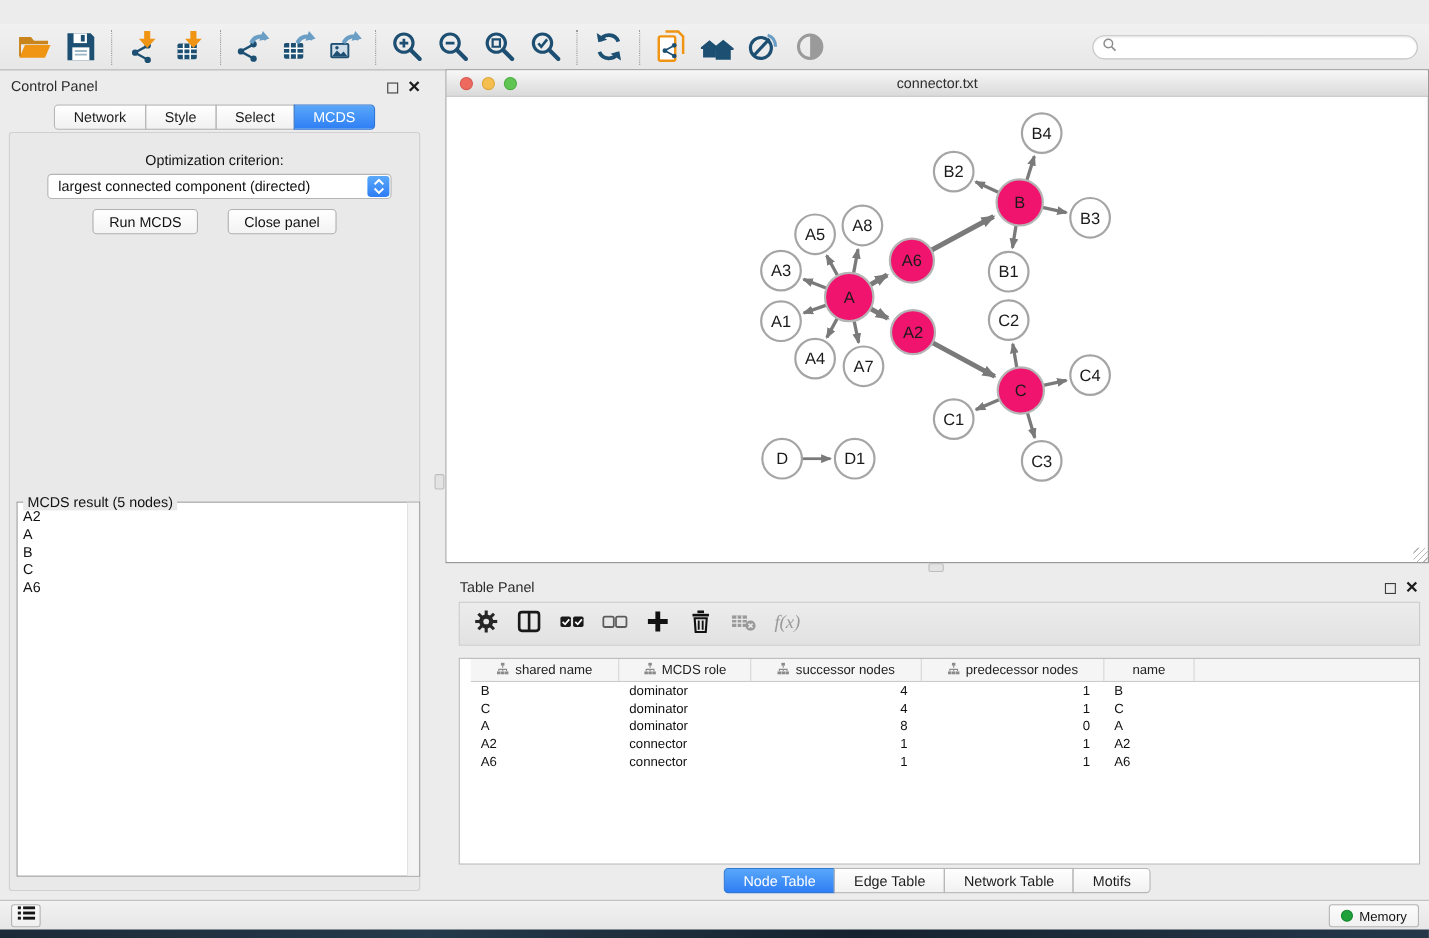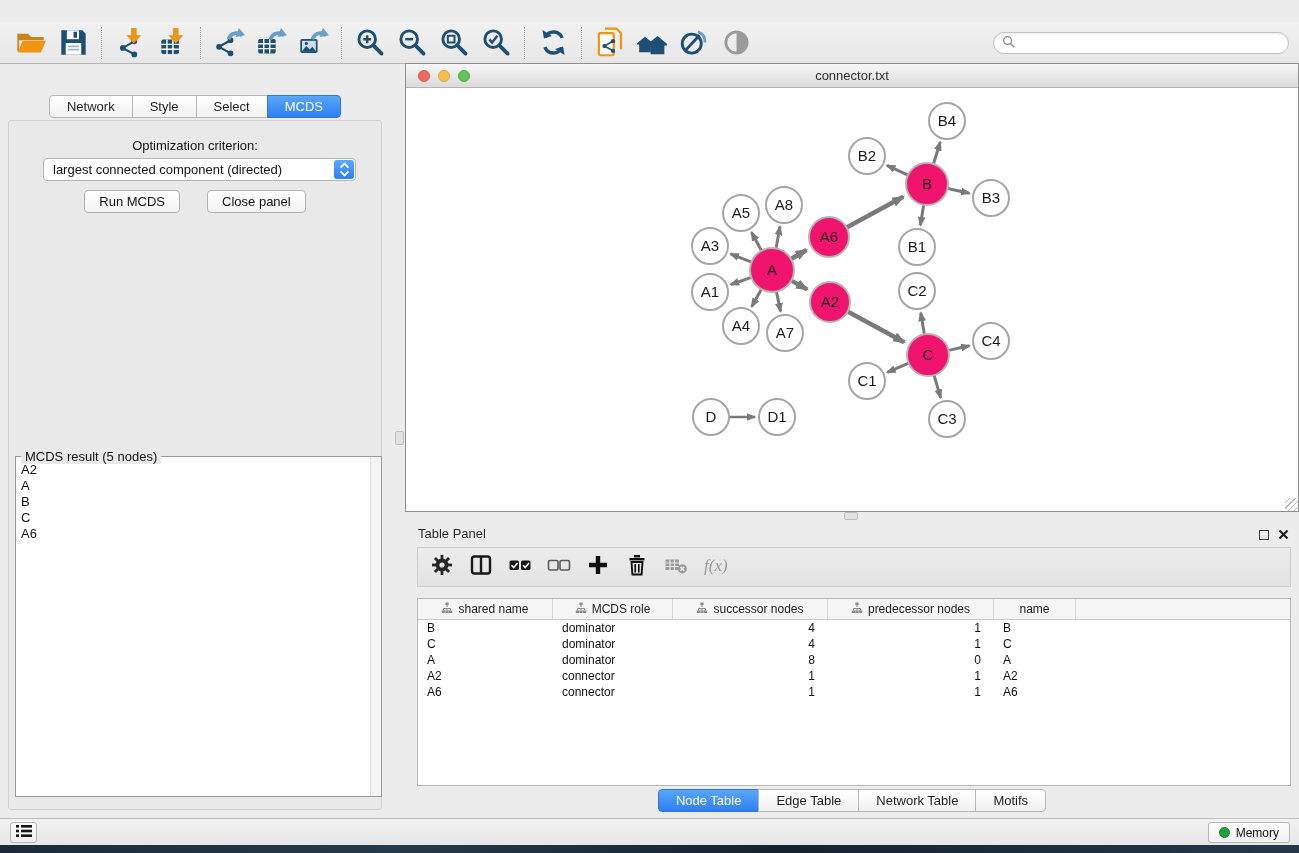--- a/index.html
+++ b/index.html
@@ -88,21 +88,21 @@
   
   .table-panel { position:absolute; left:405px; top:520px; width:894px; height:298px; }
   .tp-title { position:absolute; left:13px; top:6px; font-size:13px; color:#2b2b2b; }
   .table-panel .win-icons { top:6px; right:10px; }
   .tp-toolbar { position:absolute; left:12px; top:27px; width:874px; height:40px;
     background:linear-gradient(#ececec,#e2e2e2); border:1px solid #cccccc;
     display:flex; align-items:center; padding-left:8px; }
   .tpbtn { height:34px; min-width:30px; padding:0 4px; display:flex; align-items:center;
     justify-content:center; margin-right:7px; }
   .tp-table { position:absolute; left:12px; top:78px; width:874px; height:188px;
-    background:#fff; border:1px solid #b7b7b7; overflow:hidden; }
+    background:#fff; border:1px solid #b7b7b7; overflow:hidden;padding-left:10px; }
   .thead { display:flex; height:21px; background:#f5f5f5; border-bottom:1px solid #cbcbcb; }
   .th { display:flex; align-items:center; justify-content:center; gap:5px;
     font-size:12px; color:#222; border-right:1px solid #d6d6d6; }
   .th.filler { flex:1; border-right:none; }
   .trow { display:flex; height:16px; align-items:center; }
   .td { font-size:12px; color:#111; white-space:nowrap; }
   .td.left { padding-left:9px; text-align:left; }
   .td.right { padding-right:13px; text-align:right; }
   .bottom-tabs-row { position:absolute; left:0; right:0; top:269px; }
 
@@ -308,20 +308,31 @@
         <svg width="13" height="13" viewBox="0 0 14 14">
             <circle cx="6" cy="6" r="4.2" fill="none" stroke="#8a8a8a" stroke-width="1.4"></circle>
             <path d="M9.2 9.2L13 13" stroke="#8a8a8a" stroke-width="1.6"></path>
           </svg>
       </span>
       <input type="text" placeholder="" style="">
     </div>
   </div>
 
   <div class="control-panel">
+    <div class="cp-header">
+      <span class="cp-title">Control Panel</span>
+      <span class="win-icons">
+        <span class="float-glyph"></span>
+        <span>
+          <svg width="11" height="11" viewBox="0 0 11 11">
+              <path d="M1.5 1.5l8 8M9.5 1.5l-8 8" stroke="#1c1c1c" stroke-width="2.1"></path>
+            </svg>
+        </span>
+      </span>
+    </div>
     <div class="cp-tabs-row">
       <div id="cp-tabs" class="seg-tabs">
           <div class="seg-tab">Network</div>
           <div class="seg-tab">Style</div>
           <div class="seg-tab">Select</div>
           <div class="seg-tab selected">MCDS</div>
         </div>
     </div>
     <div class="cp-body">
       <div class="opt-label">Optimization criterion:</div>

